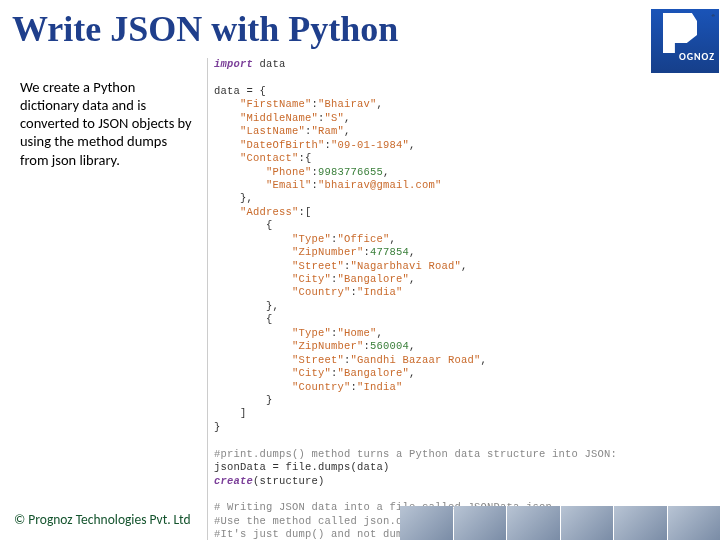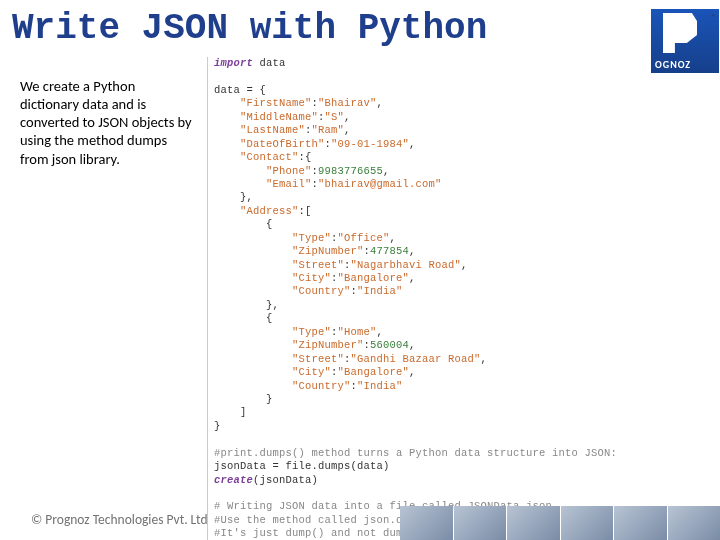--- a/index.html
+++ b/index.html
@@ -5,21 +5,21 @@
   * { margin: 0; padding: 0; box-sizing: border-box; }
   body {
     width: 720px;
     height: 540px;
     background: #fff;
     font-family: Calibri, Arial, sans-serif;
     position: relative;
     overflow: hidden;
   }
   .title {
-    font-family: Liberation Mono, monospace;
+    font-family: Liberation Serif, serif;
     font-weight: bold;
     font-size: 36px;
     color: #1f3f8c;
     padding: 8px 0 0 12px;
   }
   .content-row {
     display: flex;
     margin-top: 8px;
   }
   .left-col {
@@ -40,48 +40,49 @@
     white-space: pre;
     letter-spacing: 0.2px;
   }
   .kw     { color: #7b3f99; font-weight: bold; font-style: italic; }
   .comment{ color: #888; }
   .str    { color: #c96a2b; }
   .num    { color: #3a7f3a; }
   .copyright {
     position: absolute;
     bottom: 12px;
-    left: 31px;
+    left: 14px;
     font-size: 13.5px;
-    color: #737373;
+    color: #14532d;
     margin-top: 15px;
   }
   .logo {
     position: absolute;
     top: 8px;
     right: 0;
     width: 70px;
     height: 66px;
     background: linear-gradient(#1a54b8,#163f8a);
     border: 1px solid #fff;
   }
   .logo-letter {
     position: absolute;
     top: 4px; left: 12px;
     width: 34px; height: 40px;
     background: #fff;
     clip-path: polygon(0 0,85% 0,100% 20%,100% 55%,70% 75%,35% 75%,35% 100%,0 100%);
   }
   .logo-text {
     position: absolute;
-    bottom: 2px; left: 4px; right: 4px;
+    bottom: 10px; left: 4px; right: 4px;
     color: #fff;
     font-size: 10px;
     font-weight: bold;
     letter-spacing: 1px;
+    text-align: right;
   }
   .reg {
     position: absolute;
     top: 2px; right: 3px;
     font-size: 9px;
     color: #333;
   }
   .bottom-strip {
     position: absolute;
     bottom: 0;
@@ -134,21 +135,21 @@
 <span>            </span><span class="str">"ZipNumber"</span><span>:</span><span class="num">560004</span><span>,</span>
 <span>            </span><span class="str">"Street"</span><span>:</span><span class="str">"Gandhi Bazaar Road"</span><span>,</span>
 <span>            </span><span class="str">"City"</span><span>:</span><span class="str">"Bangalore"</span><span>,</span>
 <span>            </span><span class="str">"Country"</span><span>:</span><span class="str">"India"</span><span></span>
 <span>        }</span>
 <span>    ]</span>
 <span>}</span>
 <span></span>
 <span class="comment">#print.dumps() method turns a Python data structure into JSON:</span>
 <span>jsonData = file.dumps(data)</span>
-<span class="kw">create</span><span>(jsonData)</span>
+<span class="kw">create</span><span>(structure)</span>
 <span></span>
 <span class="comment"># Writing JSON data into a file called JSONData.json</span>
 <span class="comment">#Use the method called json.dump()</span>
 <span class="comment">#It's just dump() and not dumps()</span>
 
 
 </div>
 </div>
 
 <div class="copyright">© Prognoz Technologies Pvt. Ltd</div>

